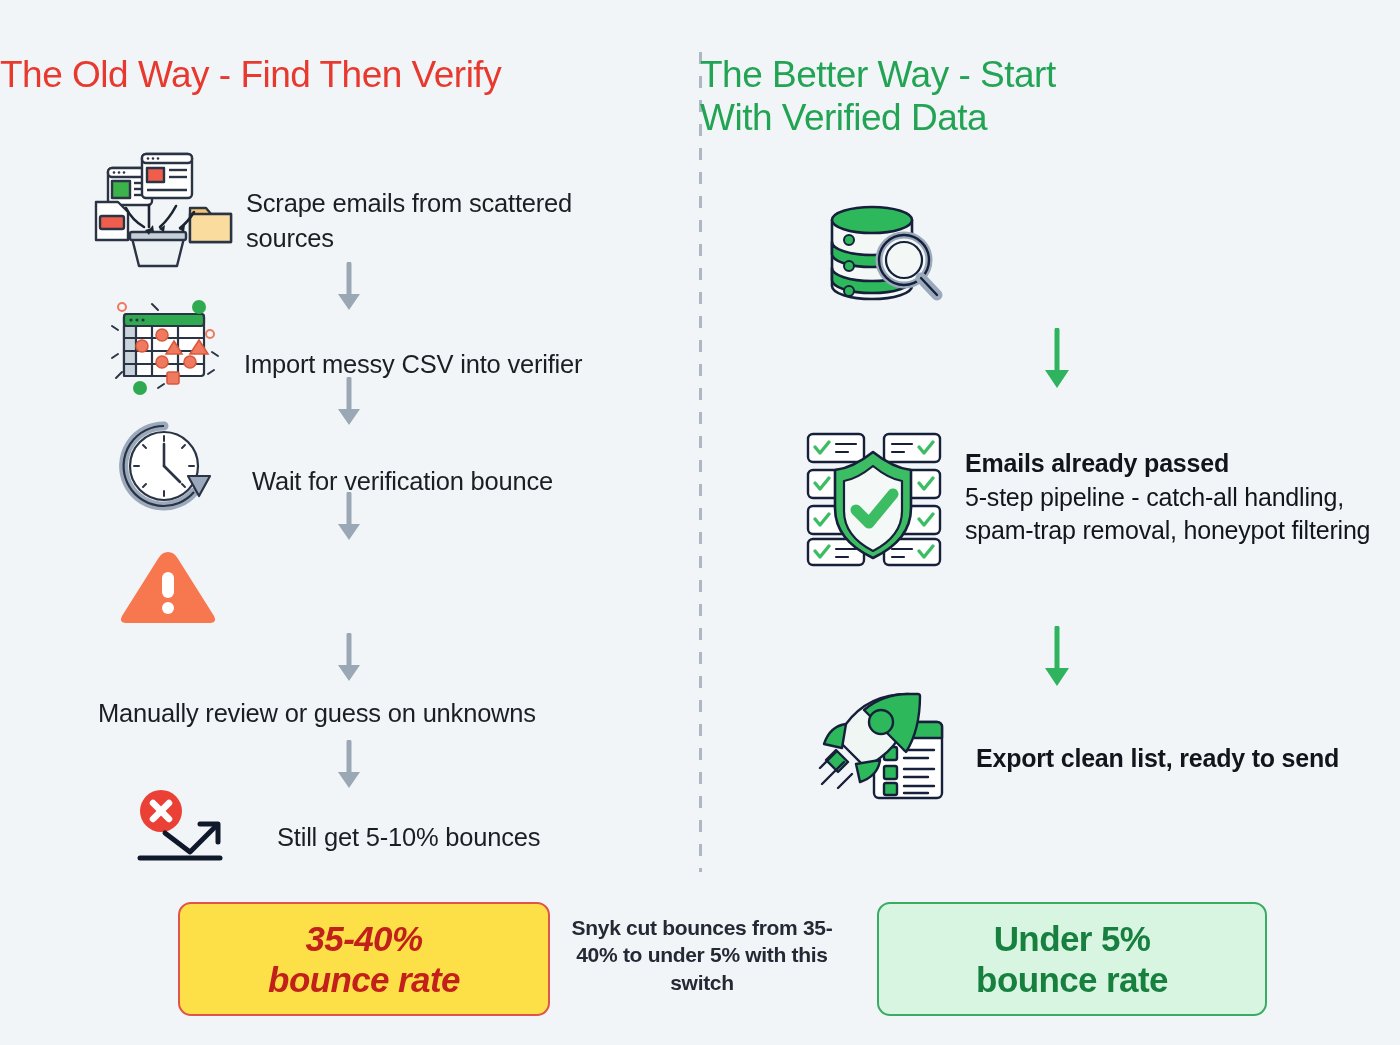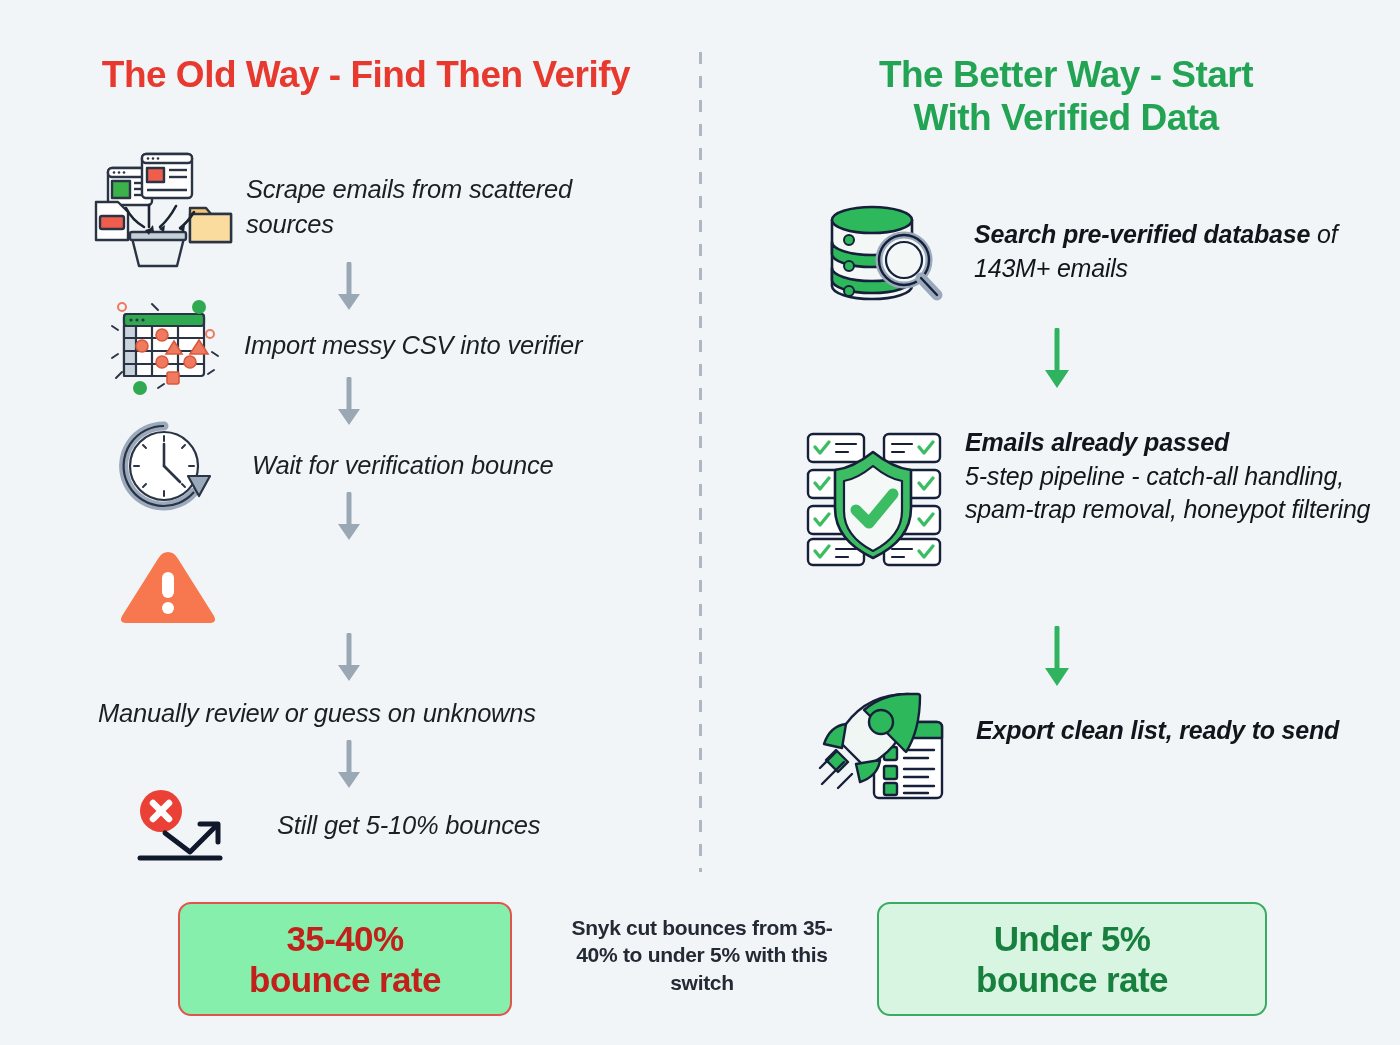--- a/index.html
+++ b/index.html
@@ -18,28 +18,28 @@
     background-image: linear-gradient(to bottom, #aeb8c4 0 12px, rgba(0,0,0,0) 12px 24px);
     background-size: 3px 24px;
   }
 
   
   .col { position: absolute; top: 0; }
   .col-left  { left: 0;    width: 700px; }
   .col-right { left: 700px; width: 700px; }
 
   .title {
-    position: absolute; text-align: center; width: 100%;
-    font-weight: bold; letter-spacing: -0.5px; line-height: 1.16; padding-left: 32px;
+    position: absolute; width: 100%;
+    font-weight: normal; letter-spacing: -0.5px; line-height: 1.16;
   }
   .title-left  { top: 54px; font-size: 37px; color: #e8392f; }
   .title-right { top: 54px; font-size: 37px; color: #23a455; }
 
   
-  .step { position: absolute; display: flex; align-items: flex-start; font-style: italic; }
+  .step { position: absolute; display: flex; align-items: center; }
   .step .icon { flex: 0 0 auto; }
   .step .txt  { flex: 1 1 auto; }
 
   .txt-left {
     font-size: 25.5px; color: #1b1f24; line-height: 1.36;
     letter-spacing: -0.2px;
   }
   .txt-right {
     font-size: 25px; color: #12161c; line-height: 1.34;
     letter-spacing: -0.2px;
@@ -49,22 +49,22 @@
   
   .arrow { position: absolute; }
 
   
   .resultbox {
     position: absolute; border-radius: 13px;
     display: flex; align-items: center; justify-content: center;
     text-align: center; font-weight: bold; font-size: 35px;
     line-height: 1.18; letter-spacing: -0.6px;
   }
-  .box-red   { left: 178px;  top: 902px; width: 334px; height: 114px;
-               background: #86efac; border: 2.5px solid #e0544b; color: #c2201a; }
+  .box-red   { left: 178px;  top: 902px; width: 372px; height: 114px;
+               background: #fde047; border: 2.5px solid #e0544b; color: #c2201a; font-style: italic; }
   .box-green { left: 877px;  top: 902px; width: 390px; height: 114px;
                background: #d8f5e1; border: 2.5px solid #39ab62; color: #17803f; }
 
   .caption {
     position: absolute; left: 566px; top: 914px; width: 272px;
     text-align: center; font-size: 21px; font-weight: bold;
     color: #242a35; line-height: 1.30; letter-spacing: -0.3px;
   }
 </style>
 </head>
@@ -288,23 +288,20 @@
           </g>
           <g>
             <circle cx="86" cy="64" r="25" fill="#f3f8f6" stroke="#9aa9bb" stroke-width="7"></circle>
             <circle cx="86" cy="64" r="25" fill="none" stroke="#17203a" stroke-width="2.4"></circle>
             <circle cx="86" cy="64" r="18" fill="none" stroke="#17203a" stroke-width="2.2"></circle>
             <path d="M103 82 l16 17" stroke="#9aa9bb" stroke-width="11" stroke-linecap="round"></path>
             <path d="M103 82 l16 17" stroke="#17203a" stroke-width="2.4" fill="none" stroke-linecap="round"></path>
           </g>
         </svg>
       </div>
-      <div class="txt txt-right" style="margin-left:24px; padding-top:22px;">
-        <b>Search pre-verified database</b><span> of 143M+ emails</span>
-      </div>
     </div>
 
     <div class="arrow" style="left:340px; top:328px;">
       <svg width="34" height="64" viewBox="0 0 34 64">
         <line x1="17" y1="2" x2="17" y2="44" stroke="#2fb35f" stroke-width="5" stroke-linecap="round"></line>
         <path d="M5 42 L17 60 L29 42 Z" fill="#2fb35f"></path>
       </svg>
     </div>
 
     <div class="step" style="left:100px; top:424px; width:580px;">

